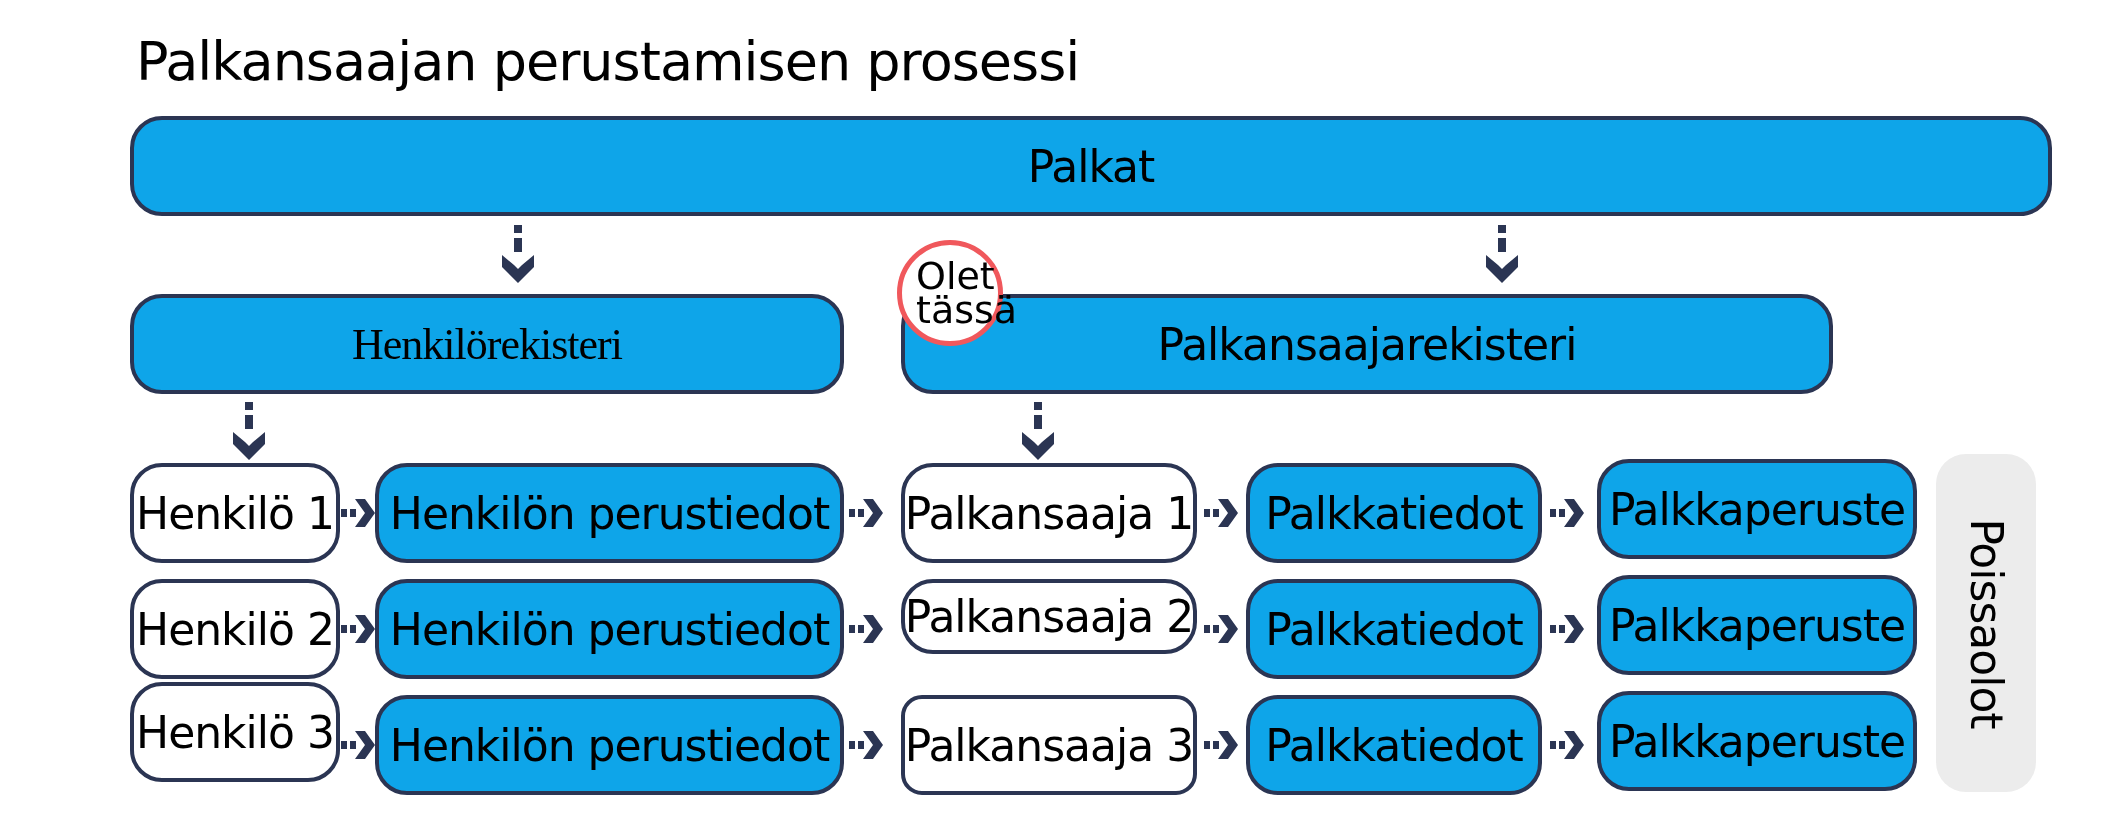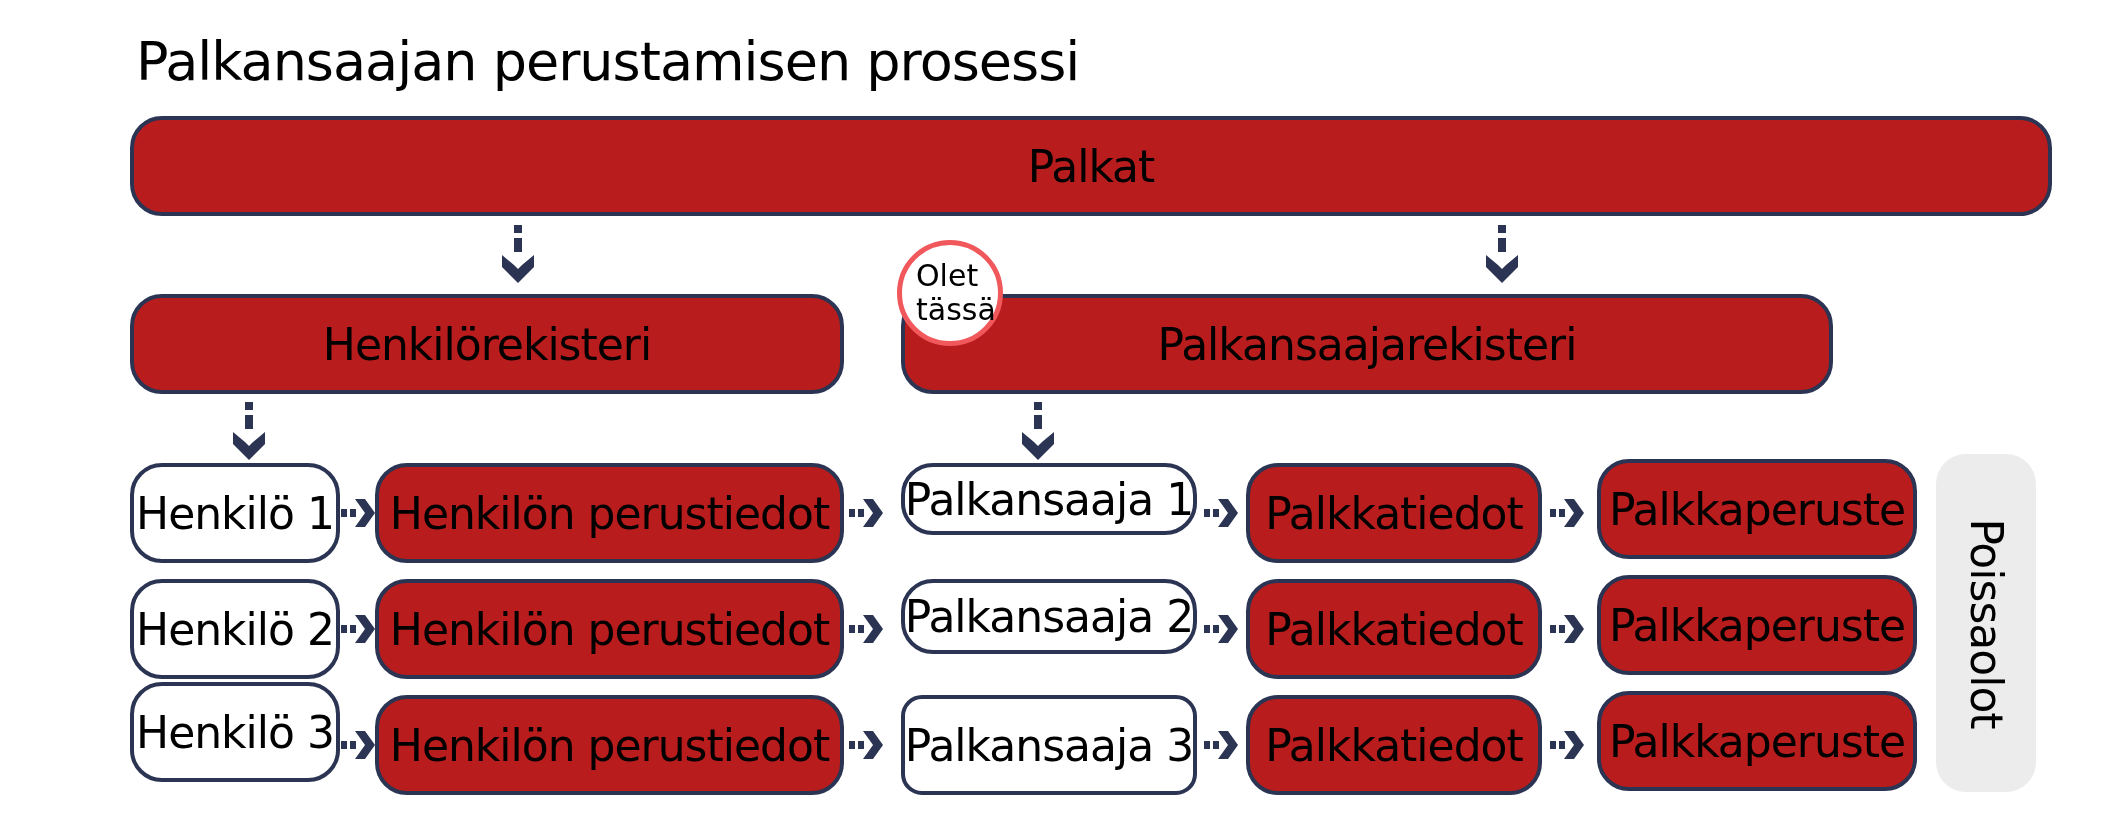--- a/index.html
+++ b/index.html
@@ -1,22 +1,22 @@
 <!DOCTYPE html>
 <html><head>
 <meta charset="utf-8">
 <style>
   html,body{margin:0;padding:0;background:#fff;}
   body{width:2127px;height:827px;position:relative;overflow:hidden;font-family:"DejaVu Sans","Liberation Sans",sans-serif;color:#000;}
   .title{position:absolute;left:136px;top:30px;font-size:54px;letter-spacing:-1px;}
-  .box{position:absolute;box-sizing:border-box;border:4px solid #2b3553;border-radius:32px;background:#b91c1c;display:flex;align-items:center;justify-content:center;font-size:44px;letter-spacing:-1px;white-space:nowrap;}
+  .box{position:absolute;box-sizing:border-box;border:4px solid #2b3553;border-radius:32px;background:#0ea5e9;display:flex;align-items:center;justify-content:center;font-size:44px;letter-spacing:-1px;white-space:nowrap;}
   .box.white{background:#fff;}
   .poiss{position:absolute;left:1936px;top:454px;width:100px;height:338px;background:#ececec;border-radius:30px;display:flex;align-items:center;justify-content:center;}
   .poiss span{transform:rotate(90deg);font-size:44px;white-space:nowrap;letter-spacing:-1px;}
-  .circle{position:absolute;left:897px;top:240px;width:106px;height:106px;box-sizing:border-box;border:5px solid #f0585c;border-radius:50%;background:#fff;font-size:30px;line-height:34px;text-align:left;padding:14px 0 0 14px;}
+  .circle{position:absolute;left:897px;top:240px;width:106px;height:106px;box-sizing:border-box;border:5px solid #f0585c;border-radius:50%;background:#fff;font-size:38px;line-height:34px;text-align:left;padding:14px 0 0 14px;}
   .varrow{position:absolute;width:40px;height:60px;}
   .harrow{position:absolute;width:36px;height:36px;}
 </style>
 </head>
 <body>
 
 <div class="title">Palkansaajan perustamisen prosessi</div>
 
 <div class="box" style="left:130px;top:116px;width:1922px;height:100px;">
   <span>Palkat</span>
@@ -26,21 +26,21 @@
     <rect x="16" y="0" width="8" height="8" fill="#2b3553"></rect>
     <rect x="16" y="13" width="8" height="14" fill="#2b3553"></rect>
     <polygon points="4,30 16,40 20,44 24,40 36,30 36,42 20,58 4,42" fill="#2b3553"></polygon>
   </svg>
 <svg class="varrow" style="left:1482px;top:225px;" viewBox="0 0 40 60">
     <rect x="16" y="0" width="8" height="8" fill="#2b3553"></rect>
     <rect x="16" y="13" width="8" height="14" fill="#2b3553"></rect>
     <polygon points="4,30 16,40 20,44 24,40 36,30 36,42 20,58 4,42" fill="#2b3553"></polygon>
   </svg>
 
-<div class="box" style="left:130px;top:294px;width:714px;height:100px;">
+<div class="box" style="left:130px;top:294px;width:714px;height:100px;font-family:Liberation Serif, serif;">
   <span>Henkilörekisteri</span>
 </div>
 <div class="box" style="left:901px;top:294px;width:932px;height:100px;">
   <span>Palkansaajarekisteri</span>
 </div>
 
 <div class="circle">
   <div>Olet</div>
   <div>tässä</div>
 </div>
@@ -56,21 +56,21 @@
     <polygon points="4,30 16,40 20,44 24,40 36,30 36,42 20,58 4,42" fill="#2b3553"></polygon>
   </svg>
 
 <div id="rows">
     <div class="box white" style="left: 130px; top: 463px; width: 210px; height: 100px; text-align: right;">
       <span>Henkilö 1</span>
     </div>
     <div class="box" style="left: 375px; top: 463px; width: 469px; height: 100px;">
       <span>Henkilön perustiedot</span>
     </div>
-    <div class="box white" style="left: 901px; top: 463px; width: 296px; height: 72px;">
+    <div class="box white" style="left: 901px; top: 463px; width: 296px; height: 100px;">
       <span>Palkansaaja 1</span>
     </div>
     <div class="box" style="left: 1246px; top: 463px; width: 296px; height: 100px;">
       <span>Palkkatiedot</span>
     </div>
     <div class="box" style="left: 1597px; top: 459px; width: 320px; height: 100px;">
       <span>Palkkaperuste</span>
     </div>
     <div class="harrow" style="left: 341px; top: 495px;"><svg viewBox="0 0 36 36" width="36" height="36">
         <rect x="0" y="14" width="6" height="8" fill="#2b3553"></rect>

